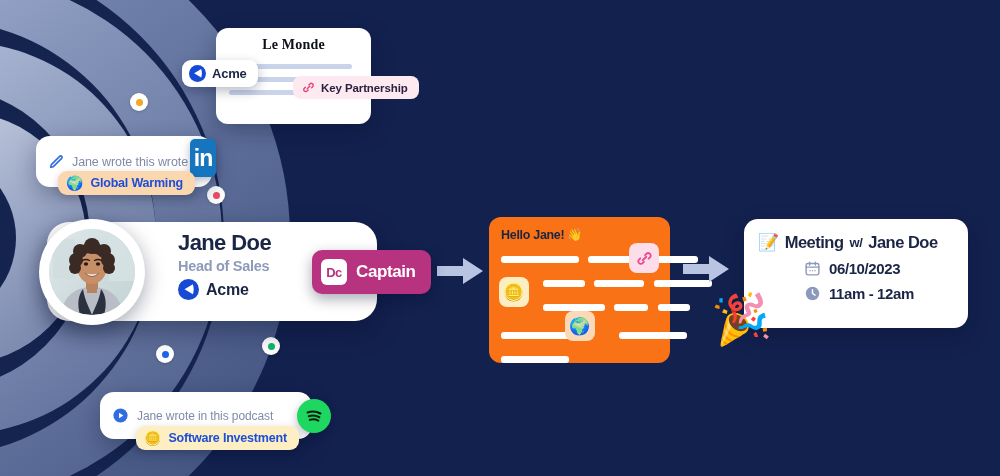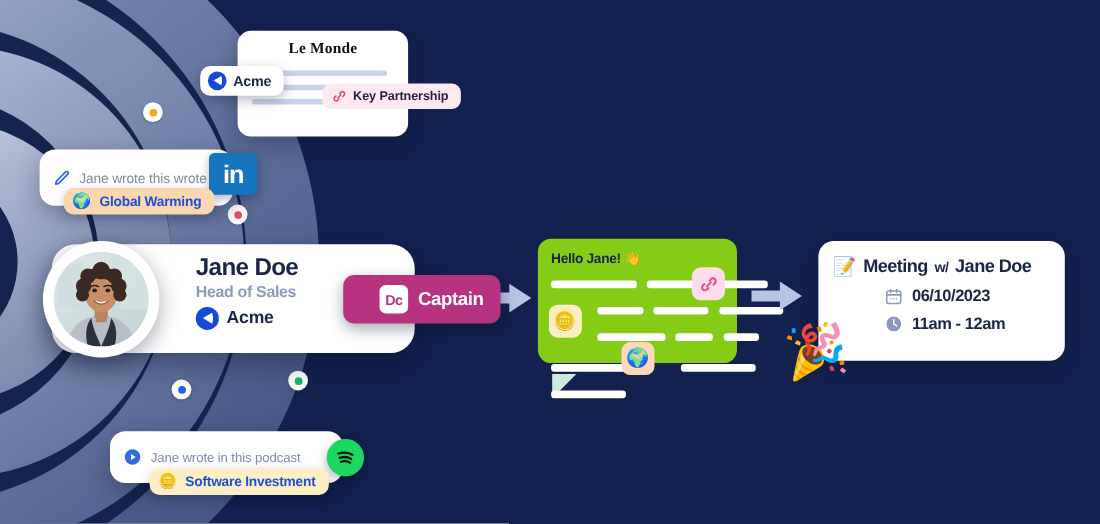--- a/index.html
+++ b/index.html
@@ -98,21 +98,21 @@
     width: 176px; height: 51px;
     border-radius: 14px;
     display: flex; align-items: center;
     padding: 0 12px;
     gap: 8px;
   }
   .li-text { font-size: 12.5px; color: #7e8ba8; letter-spacing: -.1px; white-space: nowrap; }
   #linkedin-logo {
     position: absolute;
     left: 190px; top: 139px;
-    width: 44px; height: 38px;
+    width: 26px; height: 38px;
     border-radius: 5px;
     background: #1675bf;
     display: flex; align-items: center; justify-content: center;
     z-index: 6;
     box-shadow: 0 3px 9px rgba(5,12,40,.3);
   }
   .in-glyph {
     color: #fff; font-weight: 700; font-size: 23px;
     font-family: "Liberation Sans", sans-serif;
     line-height: 1; letter-spacing: -1px;
@@ -169,34 +169,34 @@
     display: flex; align-items: center; gap: 9px;
     background: #b8337f;
     border-radius: 10px;
     padding: 0 15px 0 9px;
     z-index: 9;
     box-shadow: 0 5px 14px rgba(5,12,40,.35);
   }
   .dc-square {
     width: 26px; height: 26px;
     background: #fff; border-radius: 6px;
-    display: flex; align-items: center; justify-content: center; margin-left: 24px;
+    display: flex; align-items: center; justify-content: center;
   }
   .dc-text { font-size: 13px; font-weight: 700; color: #b8337f; letter-spacing: -.5px; }
   .captain-text { font-size: 17px; font-weight: 700; color: #fff; letter-spacing: -.4px; }
 
   
   .arrow { position: absolute; z-index: 4; }
 
   
   #speech-bubble {
     position: absolute;
     left: 489px; top: 217px;
-    width: 181px; height: 113px;
-    background: #84cc16;
+    width: 181px; height: 146px;
+    background: #f97316;
     border-radius: 12px;
     z-index: 4;
     padding: 10px 12px;
   }
   #bubble-tail {
     position: absolute;
     left: 502px; top: 340px;
     width: 0; height: 0;
     border-left: 0 solid transparent;
     border-right: 22px solid transparent;

